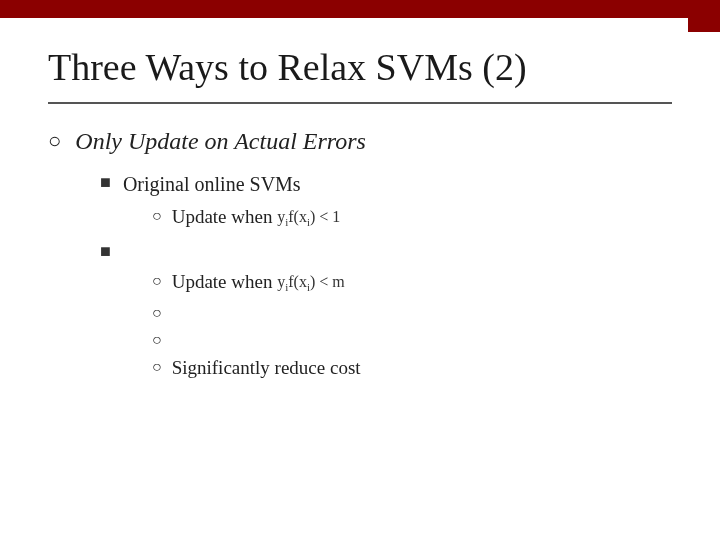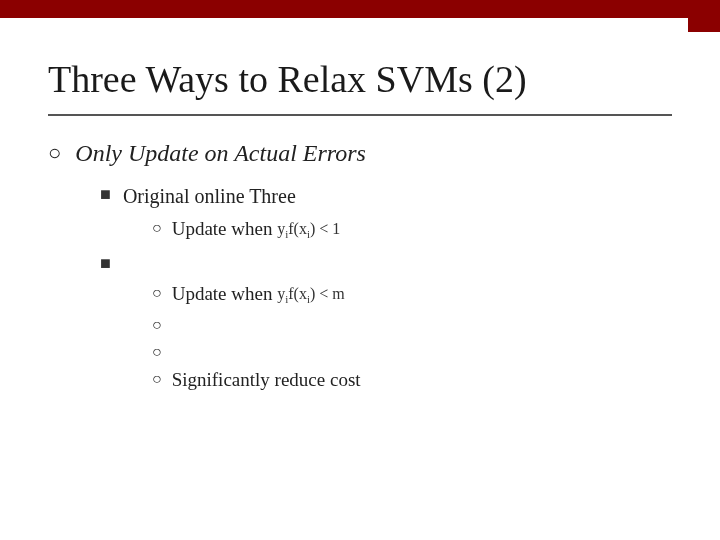--- a/index.html
+++ b/index.html
@@ -33,21 +33,21 @@
       background: #8b0000;
       z-index: 10;
     }
 
     .slide-content {
       position: absolute;
       top: 18px;
       left: 0;
       right: 0;
       bottom: 0;
-      padding: 40px 48px 28px 48px;
+      padding: 28px 48px 28px 48px;
     }
 
     .slide-title {
       font-size: 38px;
       font-weight: normal;
       color: #1a1a1a;
       margin-bottom: 12px;
       line-height: 1.15;
     }
 
@@ -164,21 +164,21 @@
 
     <div class="level1">
       <span class="bullet-l1">○</span>
       <span class="level1-text">Only Update on Actual Errors</span>
     </div>
 
     <div class="level2-group">
 
       <div class="level2">
         <span class="bullet-l2">■</span>
-        <span class="level2-text">Original online Three</span>
+        <span class="level2-text">Original online SVMs</span>
       </div>
 
       <div class="level3-group">
         <div class="level3">
           <span class="bullet-l3">○</span>
           <span class="level3-text">
             Update when
             <span class="math-inline">
               y<span class="math-sub">i</span>f(x<span class="math-sub">i</span>) &lt; 1
             </span>

